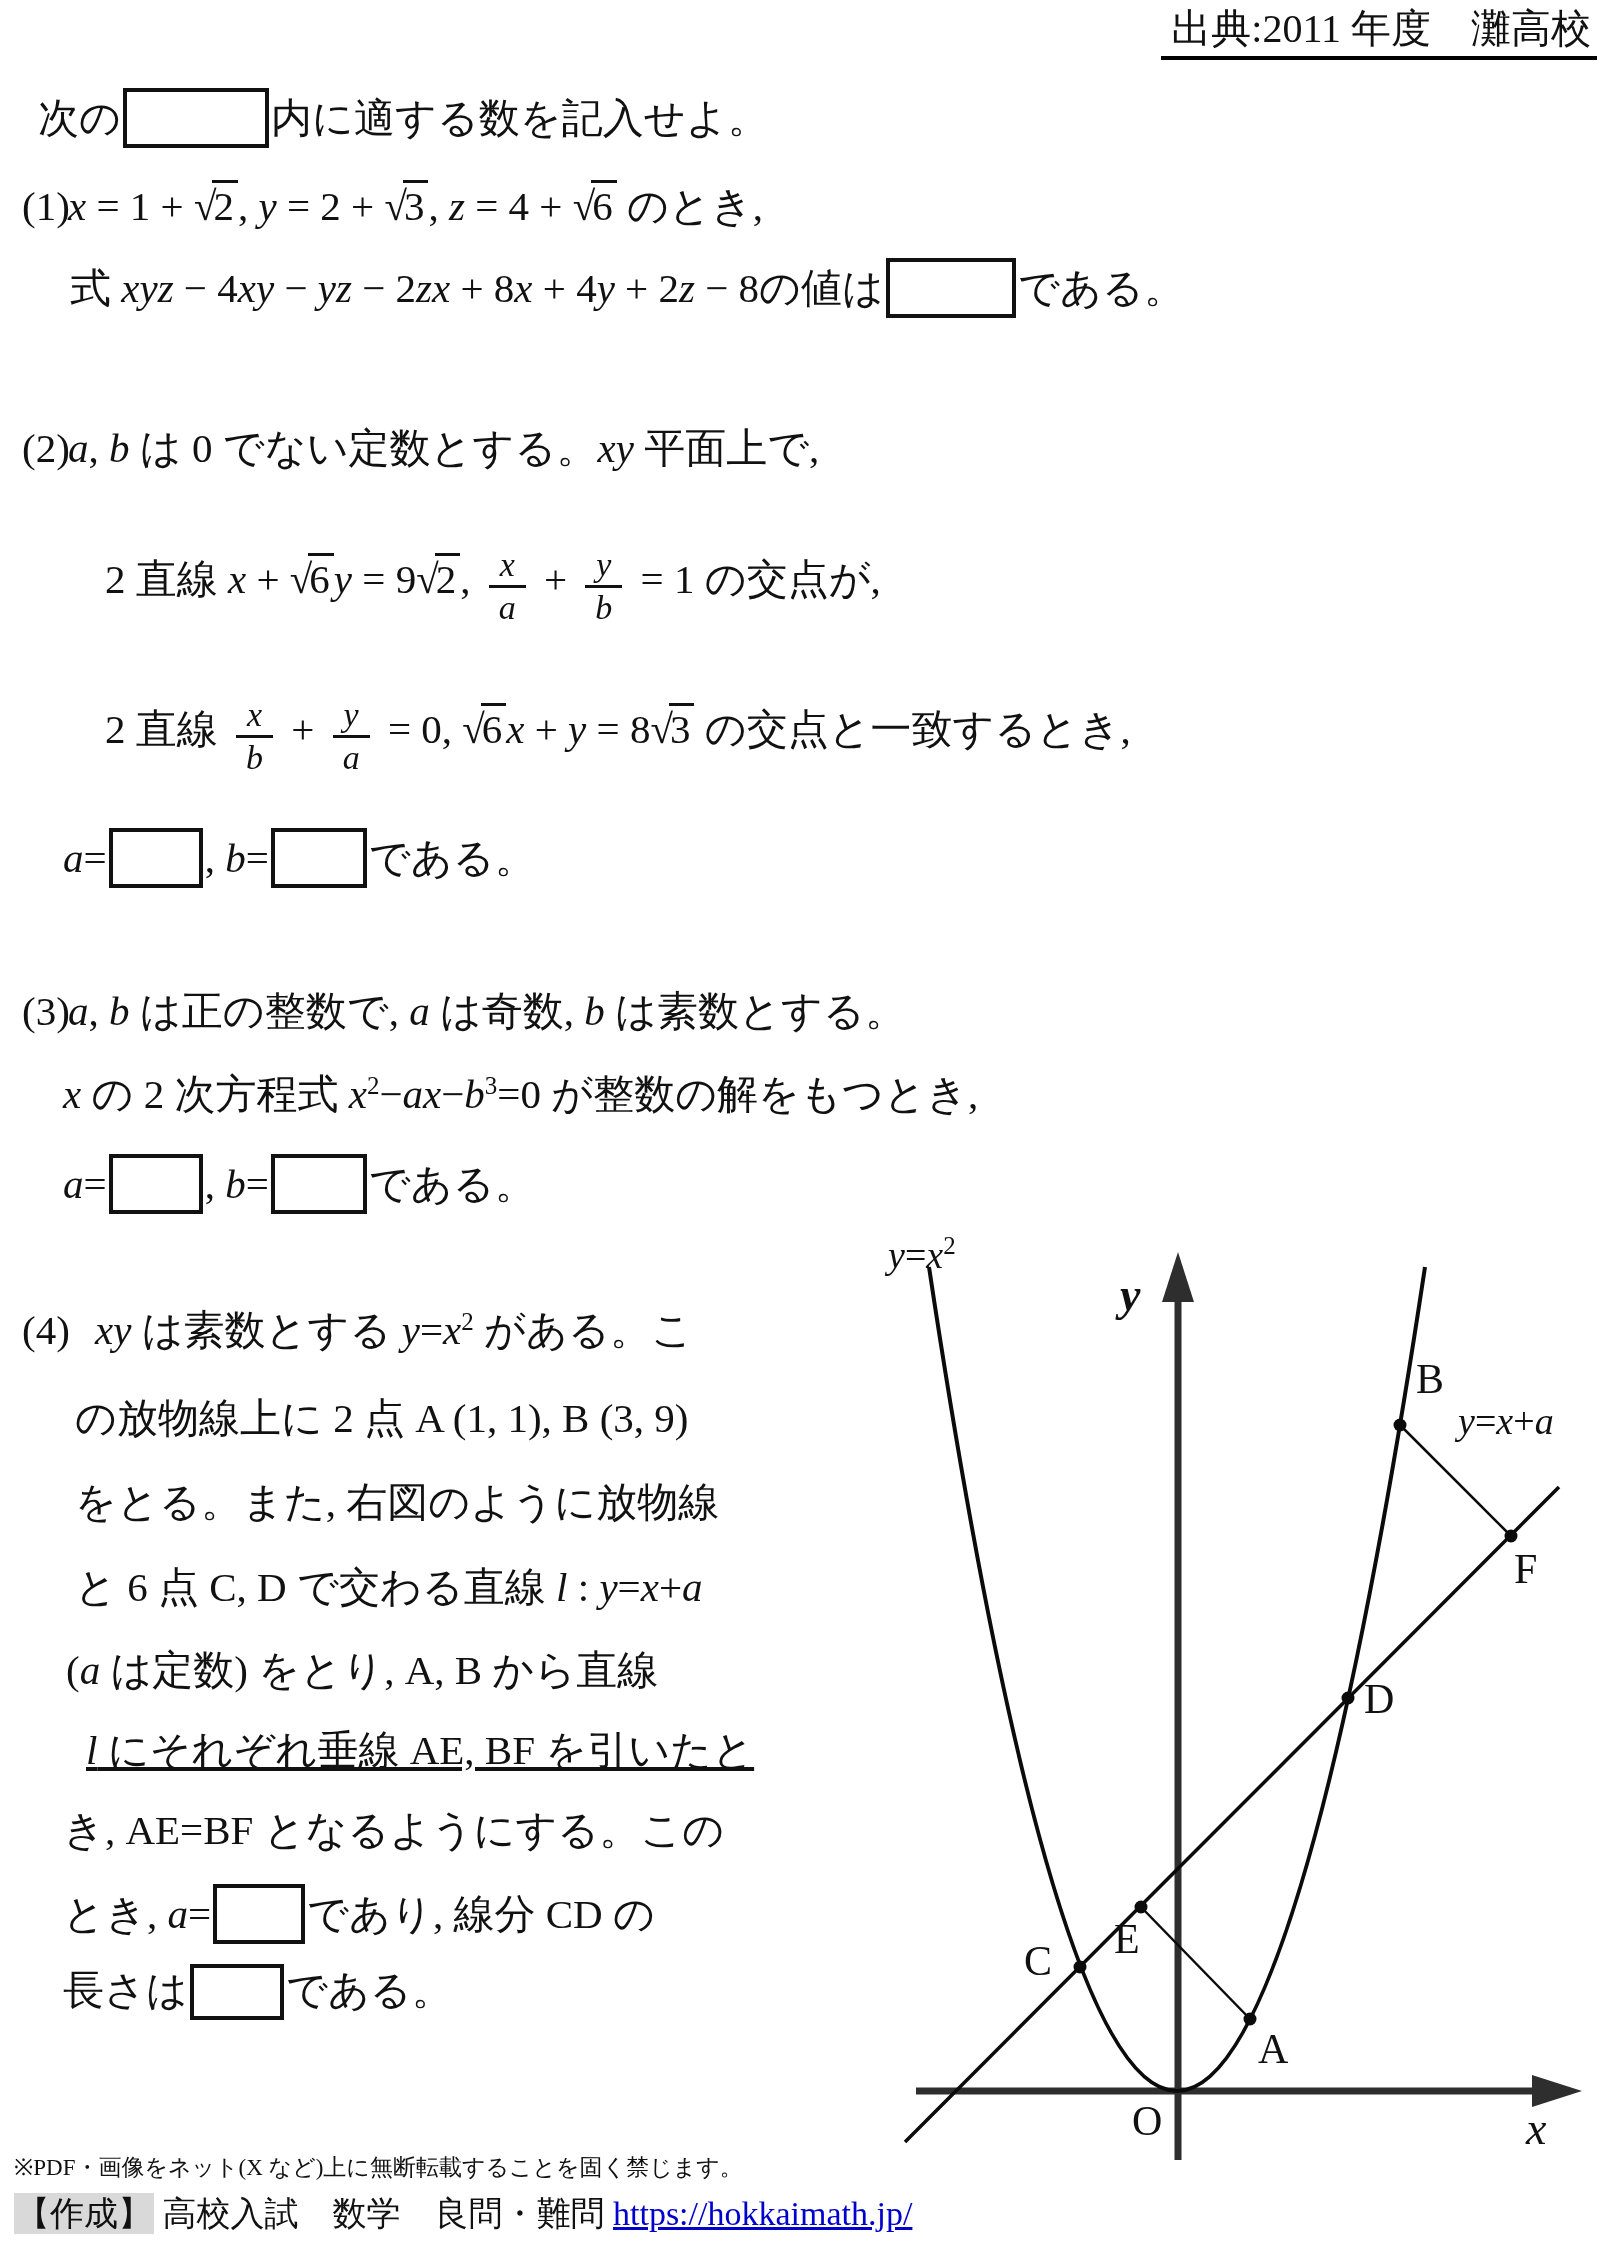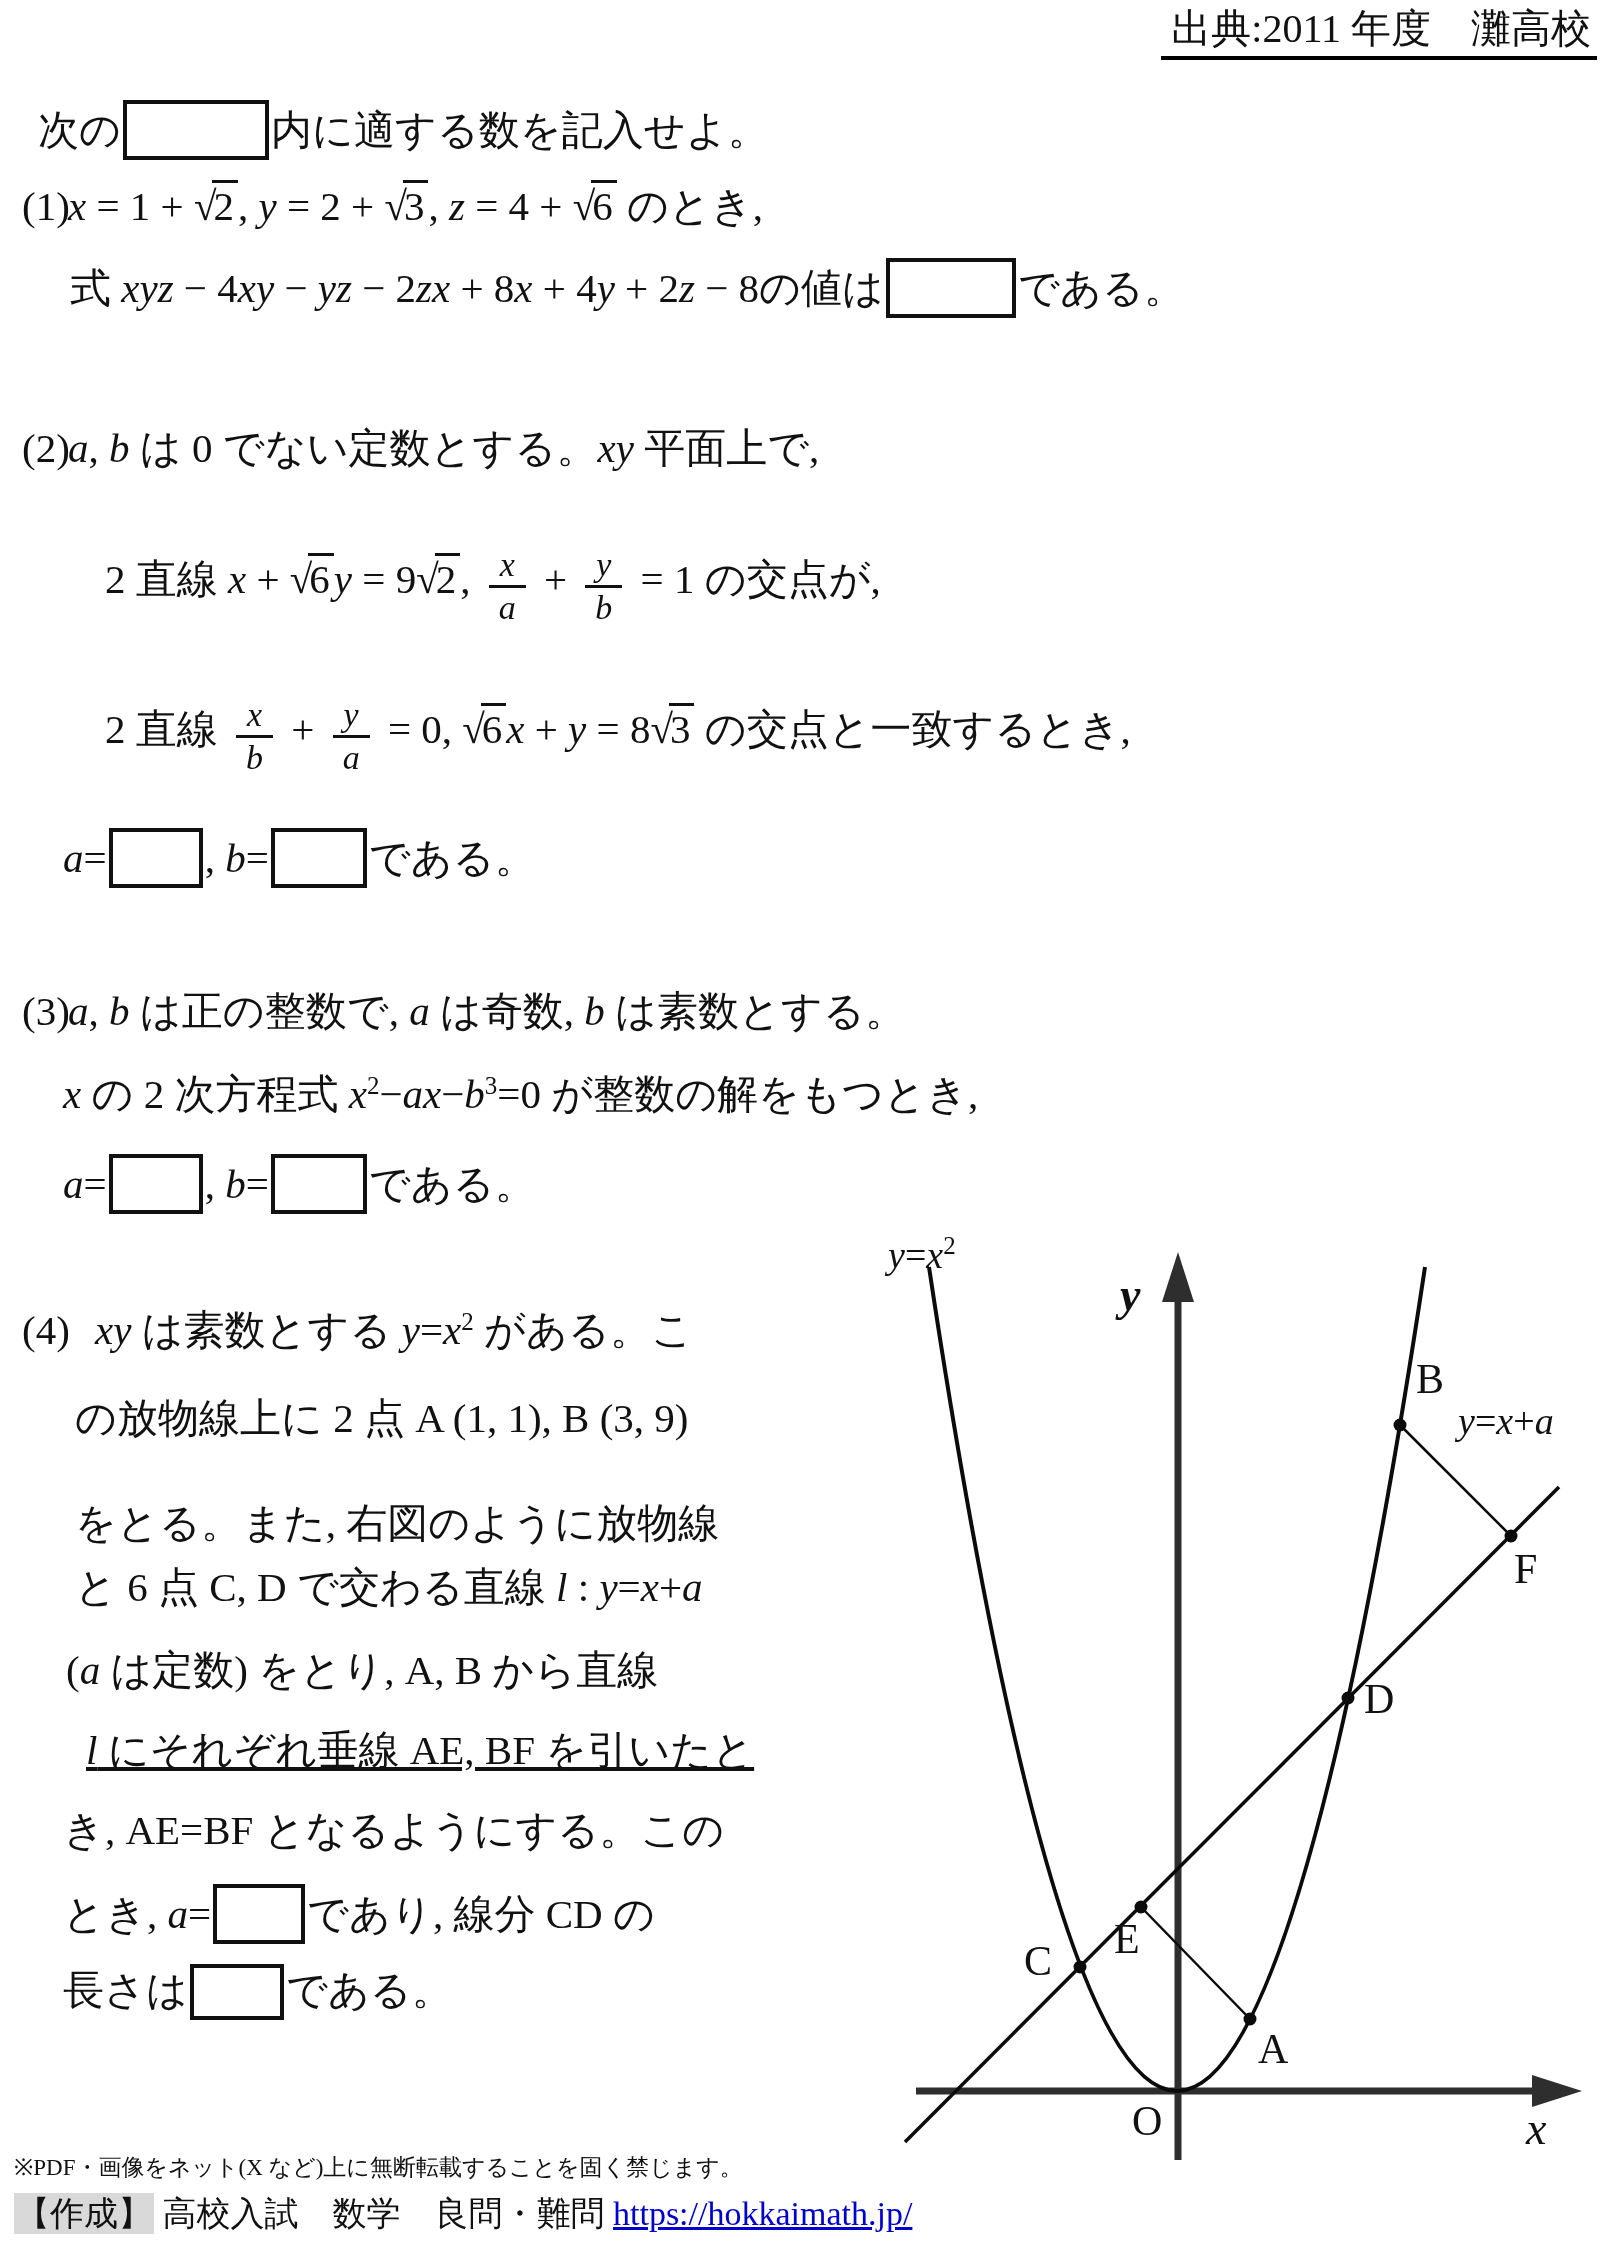--- a/index.html
+++ b/index.html
@@ -35,41 +35,41 @@
   .fl-x{font-size:46px;font-style:italic;}
   .footer-line{position:absolute;font-size:23px;line-height:44px;white-space:nowrap;}
   .tag{background:#d9d9d9;padding:2px 2px;}
   .weblink{color:#0000cc;text-decoration:underline;}
 </style>
 </head>
 <body>
 
 <div class="src">出典:2011 年度　灘高校</div>
 
-<div class="line" style="left:38px;top:88px;margin-top:12px;"><span>次の</span><span class="abox" style="width: 138px;"></span><span>内に適する数を記入せよ。</span></div>
+<div class="line" style="left:38px;top:88px;"><span>次の</span><span class="abox" style="width: 138px;"></span><span>内に適する数を記入せよ。</span></div>
 
 <div class="marker" style="left:22px;top:180px;">(1)</div>
 <div class="line" style="left:68px;top:180px;"><span class="i">x</span><span> = 1 + </span><span class="sq"><span class="sgn">√</span><span class="bar">2</span></span><span>,  </span><span class="i">y</span><span> = 2 + </span><span class="sq"><span class="sgn">√</span><span class="bar">3</span></span><span>,  </span><span class="i">z</span><span> = 4 + </span><span class="sq"><span class="sgn">√</span><span class="bar">6</span></span><span> のとき,</span></div>
 <div class="line" style="left:70px;top:258px;"><span>式 </span><span class="i">xyz</span><span> − 4</span><span class="i">xy</span><span> − </span><span class="i">yz</span><span> − 2</span><span class="i">zx</span><span> + 8</span><span class="i">x</span><span> + 4</span><span class="i">y</span><span> + 2</span><span class="i">z</span><span> − 8の値は</span><span class="abox" style="width: 122px;"></span><span>である。</span></div>
 
 <div class="marker" style="left:22px;top:422px;">(2)</div>
 <div class="line" style="left:68px;top:422px;"><span class="i">a</span><span>,  </span><span class="i">b</span><span> は 0 でない定数とする。</span><span class="i">xy</span><span> 平面上で,</span></div>
 <div class="line" style="left:105px;top:545px;"><span>2 直線 </span><span class="i">x</span><span> + </span><span class="sq"><span class="sgn">√</span><span class="bar">6</span></span><span class="i">y</span><span> = 9</span><span class="sq"><span class="sgn">√</span><span class="bar">2</span></span><span>,  </span><span class="fr"><span class="nu">x</span><span class="de">a</span></span><span> + </span><span class="fr"><span class="nu">y</span><span class="de">b</span></span><span> = 1 の交点が,</span></div>
 <div class="line" style="left:105px;top:695px;"><span>2 直線 </span><span class="fr"><span class="nu">x</span><span class="de">b</span></span><span> + </span><span class="fr"><span class="nu">y</span><span class="de">a</span></span><span> = 0,  </span><span class="sq"><span class="sgn">√</span><span class="bar">6</span></span><span class="i">x</span><span> + </span><span class="i">y</span><span> = 8</span><span class="sq"><span class="sgn">√</span><span class="bar">3</span></span><span> の交点と一致するとき,</span></div>
 <div class="line" style="left:63px;top:828px;"><span class="i">a</span><span>=</span><span class="abox" style="width: 86px;"></span><span>,  </span><span class="i">b</span><span>=</span><span class="abox" style="width: 88px;"></span><span>である。</span></div>
 
 <div class="marker" style="left:22px;top:985px;">(3)</div>
 <div class="line" style="left:68px;top:985px;"><span class="i">a</span><span>,  </span><span class="i">b</span><span> は正の整数で,  </span><span class="i">a</span><span> は奇数,  </span><span class="i">b</span><span> は素数とする。</span></div>
 <div class="line" style="left:63px;top:1068px;"><span class="i">x</span><span> の 2 次方程式 </span><span class="i">x</span><sup>2</sup><span>−</span><span class="i">ax</span><span>−</span><span class="i">b</span><sup>3</sup><span>=0 が整数の解をもつとき,</span></div>
 <div class="line" style="left:63px;top:1154px;"><span class="i">a</span><span>=</span><span class="abox" style="width: 86px;"></span><span>,  </span><span class="i">b</span><span>=</span><span class="abox" style="width: 88px;"></span><span>である。</span></div>
 
 <div class="marker" style="left:22px;top:1304px;">(4)</div>
 <div class="line" style="left:95px;top:1304px;"><span class="i">xy</span><span> は素数とする </span><span class="i">y</span><span>=</span><span class="i">x</span><sup>2</sup><span> がある。こ</span></div>
 <div class="line" style="left:75px;top:1392px;"><span>の放物線上に 2 点 A (1, 1), B (3, 9)</span></div>
-<div class="line" style="left:75px;top:1476px;margin-top:21px;"><span>をとる。また, 右図のように放物線</span></div>
+<div class="line" style="left:75px;top:1476px;"><span>をとる。また, 右図のように放物線</span></div>
 <div class="line" style="left:75px;top:1561px;"><span>と 6 点 C, D で交わる直線 </span><span class="i">l</span><span> : </span><span class="i">y</span><span>=</span><span class="i">x</span><span>+</span><span class="i">a</span></div>
 <div class="line" style="left:66px;top:1644px;"><span>(</span><span class="i">a</span><span> は定数) をとり, A, B から直線</span></div>
 <div class="line" style="left:86px;top:1724px;text-decoration:underline;"><span class="i">l</span><span> にそれぞれ垂線 AE, BF を引いたと</span></div>
 <div class="line" style="left:63px;top:1804px;"><span>き, AE=BF となるようにする。この</span></div>
 <div class="line" style="left:63px;top:1884px;"><span>とき, </span><span class="i">a</span><span>=</span><span class="abox" style="width: 84px;"></span><span>であり, 線分 CD の</span></div>
 <div class="line" style="left:63px;top:1964px;"><span>長さは</span><span class="abox" style="width: 86px; height: 48px;"></span><span>である。</span></div>
 
 <div class="figure">
   <svg width="757" height="930" viewBox="0 0 757 930">
 

